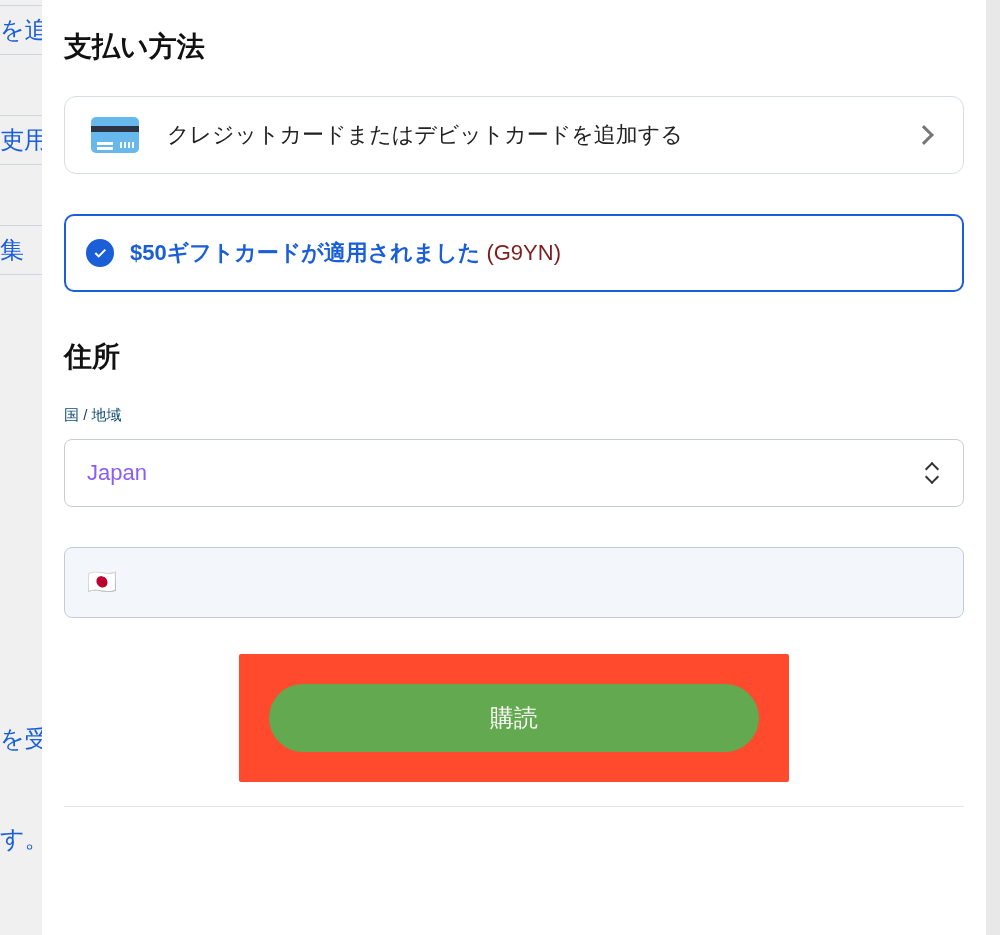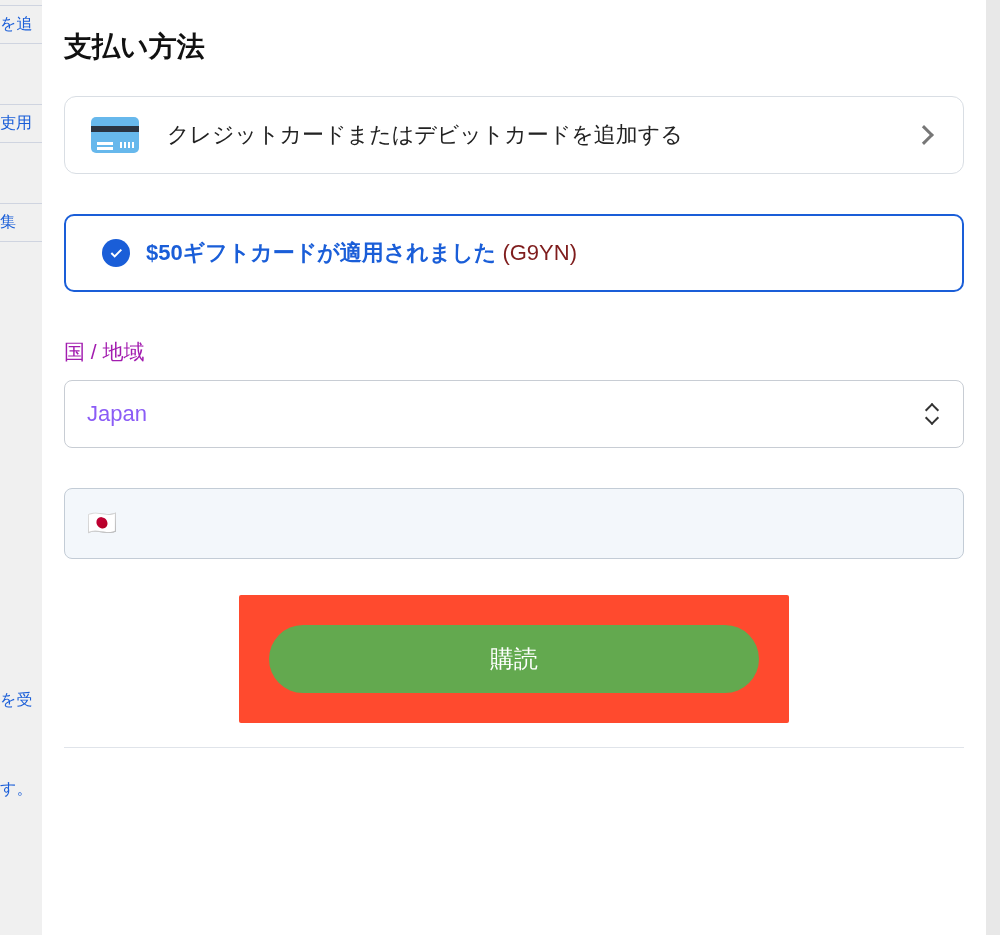--- a/index.html
+++ b/index.html
@@ -16,21 +16,21 @@
       overflow: hidden;
     }
     .backdrop {
       position: absolute;
       left: 0;
       top: 0;
       width: 42px;
       height: 935px;
       background: #f0f0f0;
       color: #1a5ed8;
-      font-size: 16px;
+      font-size: 24px;
       padding-top: 5px;
     }
     .backdrop .bd-row {
       border-top: 1px solid #cfd4e0;
       border-bottom: 1px solid #cfd4e0;
       margin-bottom: 60px;
       padding: 8px 0 8px 0;
       white-space: nowrap;
       overflow: hidden;
     }
@@ -105,21 +105,21 @@
       width: 14px;
       height: 14px;
       border-top: 3px solid #777;
       border-right: 3px solid #777;
       transform: rotate(45deg);
       margin-right: 6px;
     }
     .gift-applied {
       border: 2px solid #1a5ed8;
       border-radius: 10px;
-      padding: 22px 36px;
+      padding: 22px 20px;
       display: flex;
       align-items: center;
       margin-bottom: 46px;
     }
     .check-badge {
       width: 28px;
       height: 28px;
       border-radius: 50%;
       background: #1a5ed8;
       display: flex;
@@ -140,22 +140,22 @@
       font-weight: 700;
       color: #1a5ed8;
     }
     .gift-code {
       font-size: 22px;
       font-weight: 400;
       color: #7f1d1d;
       margin-left: 6px;
     }
     .field-label {
-      font-size: 21px;
-      color: #a21caf;
+      font-size: 15px;
+      color: #0c4a6e;
       margin-bottom: 14px;
     }
     .select-wrap {
       position: relative;
       border: 1px solid #c8cdd4;
       border-radius: 8px;
       padding: 20px 22px;
       display: flex;
       align-items: center;
       cursor: pointer;
@@ -257,20 +257,21 @@
   <div class="gift-applied">
     <div class="check-badge">
       <svg viewBox="0 0 24 24">
           <polyline points="5 12 10 17 20 7"></polyline>
         </svg>
     </div>
     <span class="gift-text">$50ギフトカードが適用されました</span>
     <span class="gift-code">(G9YN)</span>
   </div>
 
+  <h2 class="section-heading">住所</h2>
 
   <div class="field-label">国 / 地域</div>
 
   <div class="select-wrap">
     <div class="select-value">Japan</div>
     <div class="chevron-updown"></div>
   </div>
 
   <div class="tax-box">
     <div class="flag">🇯🇵</div>

